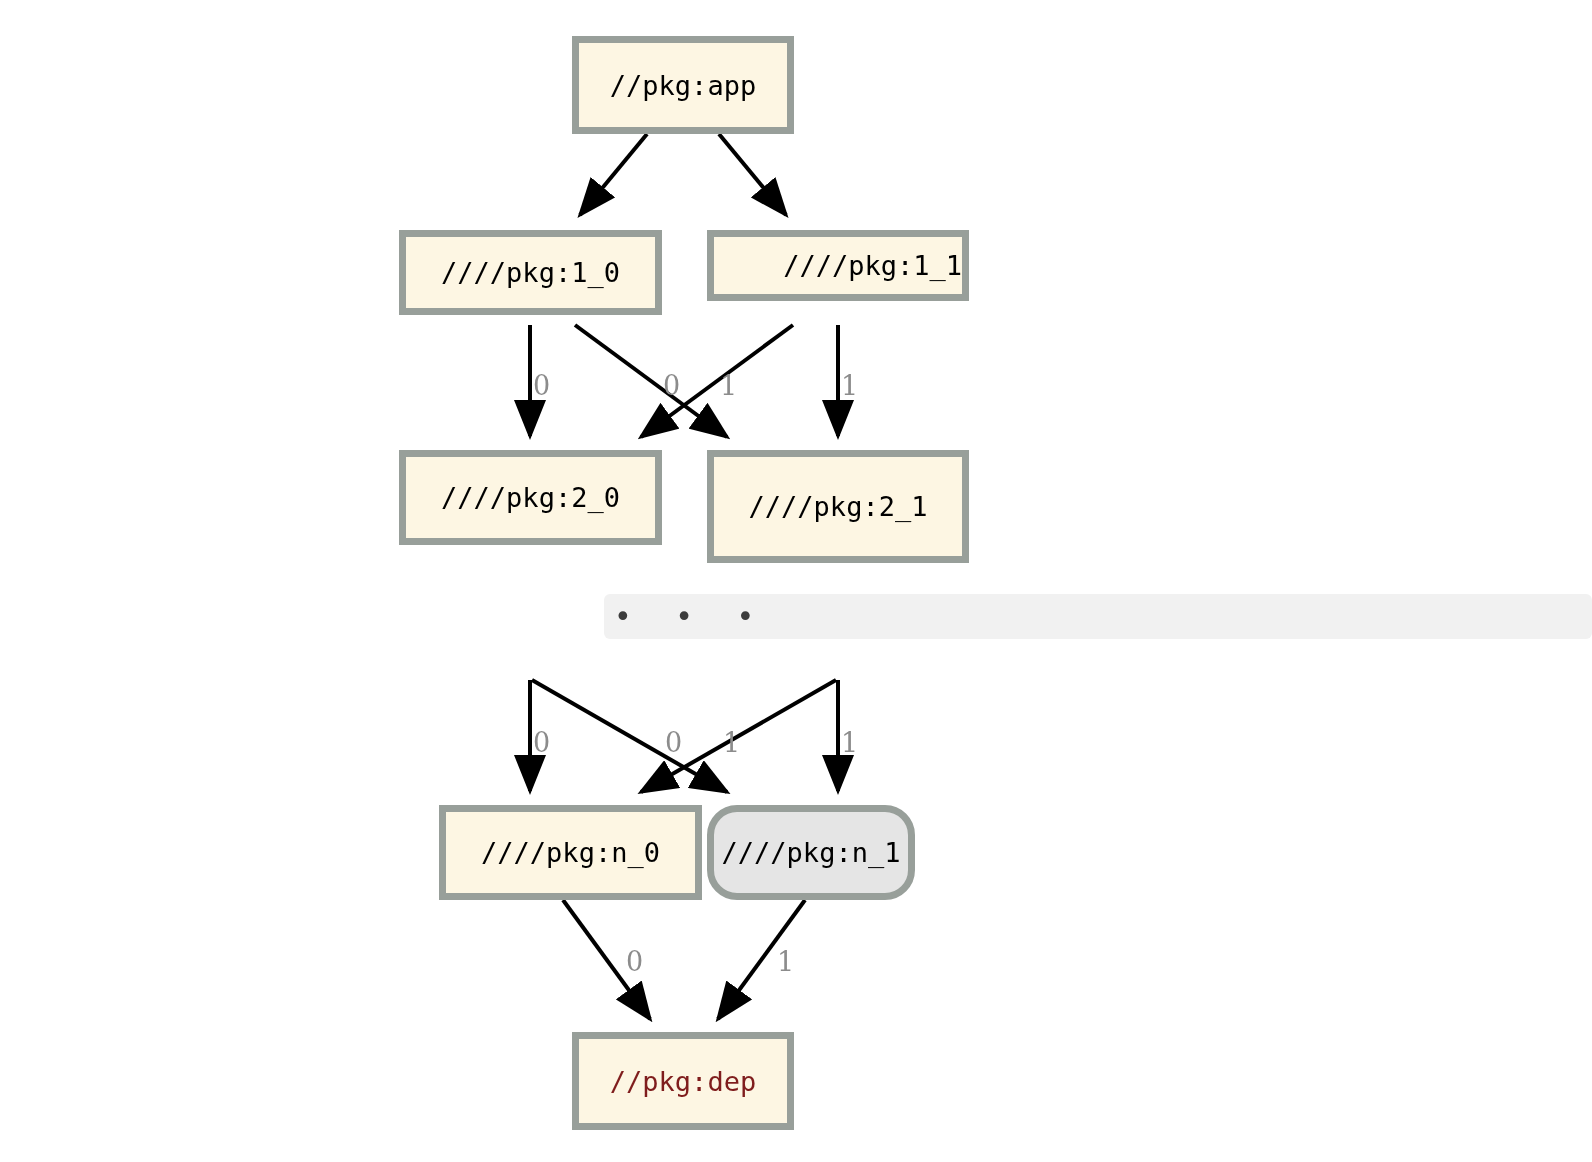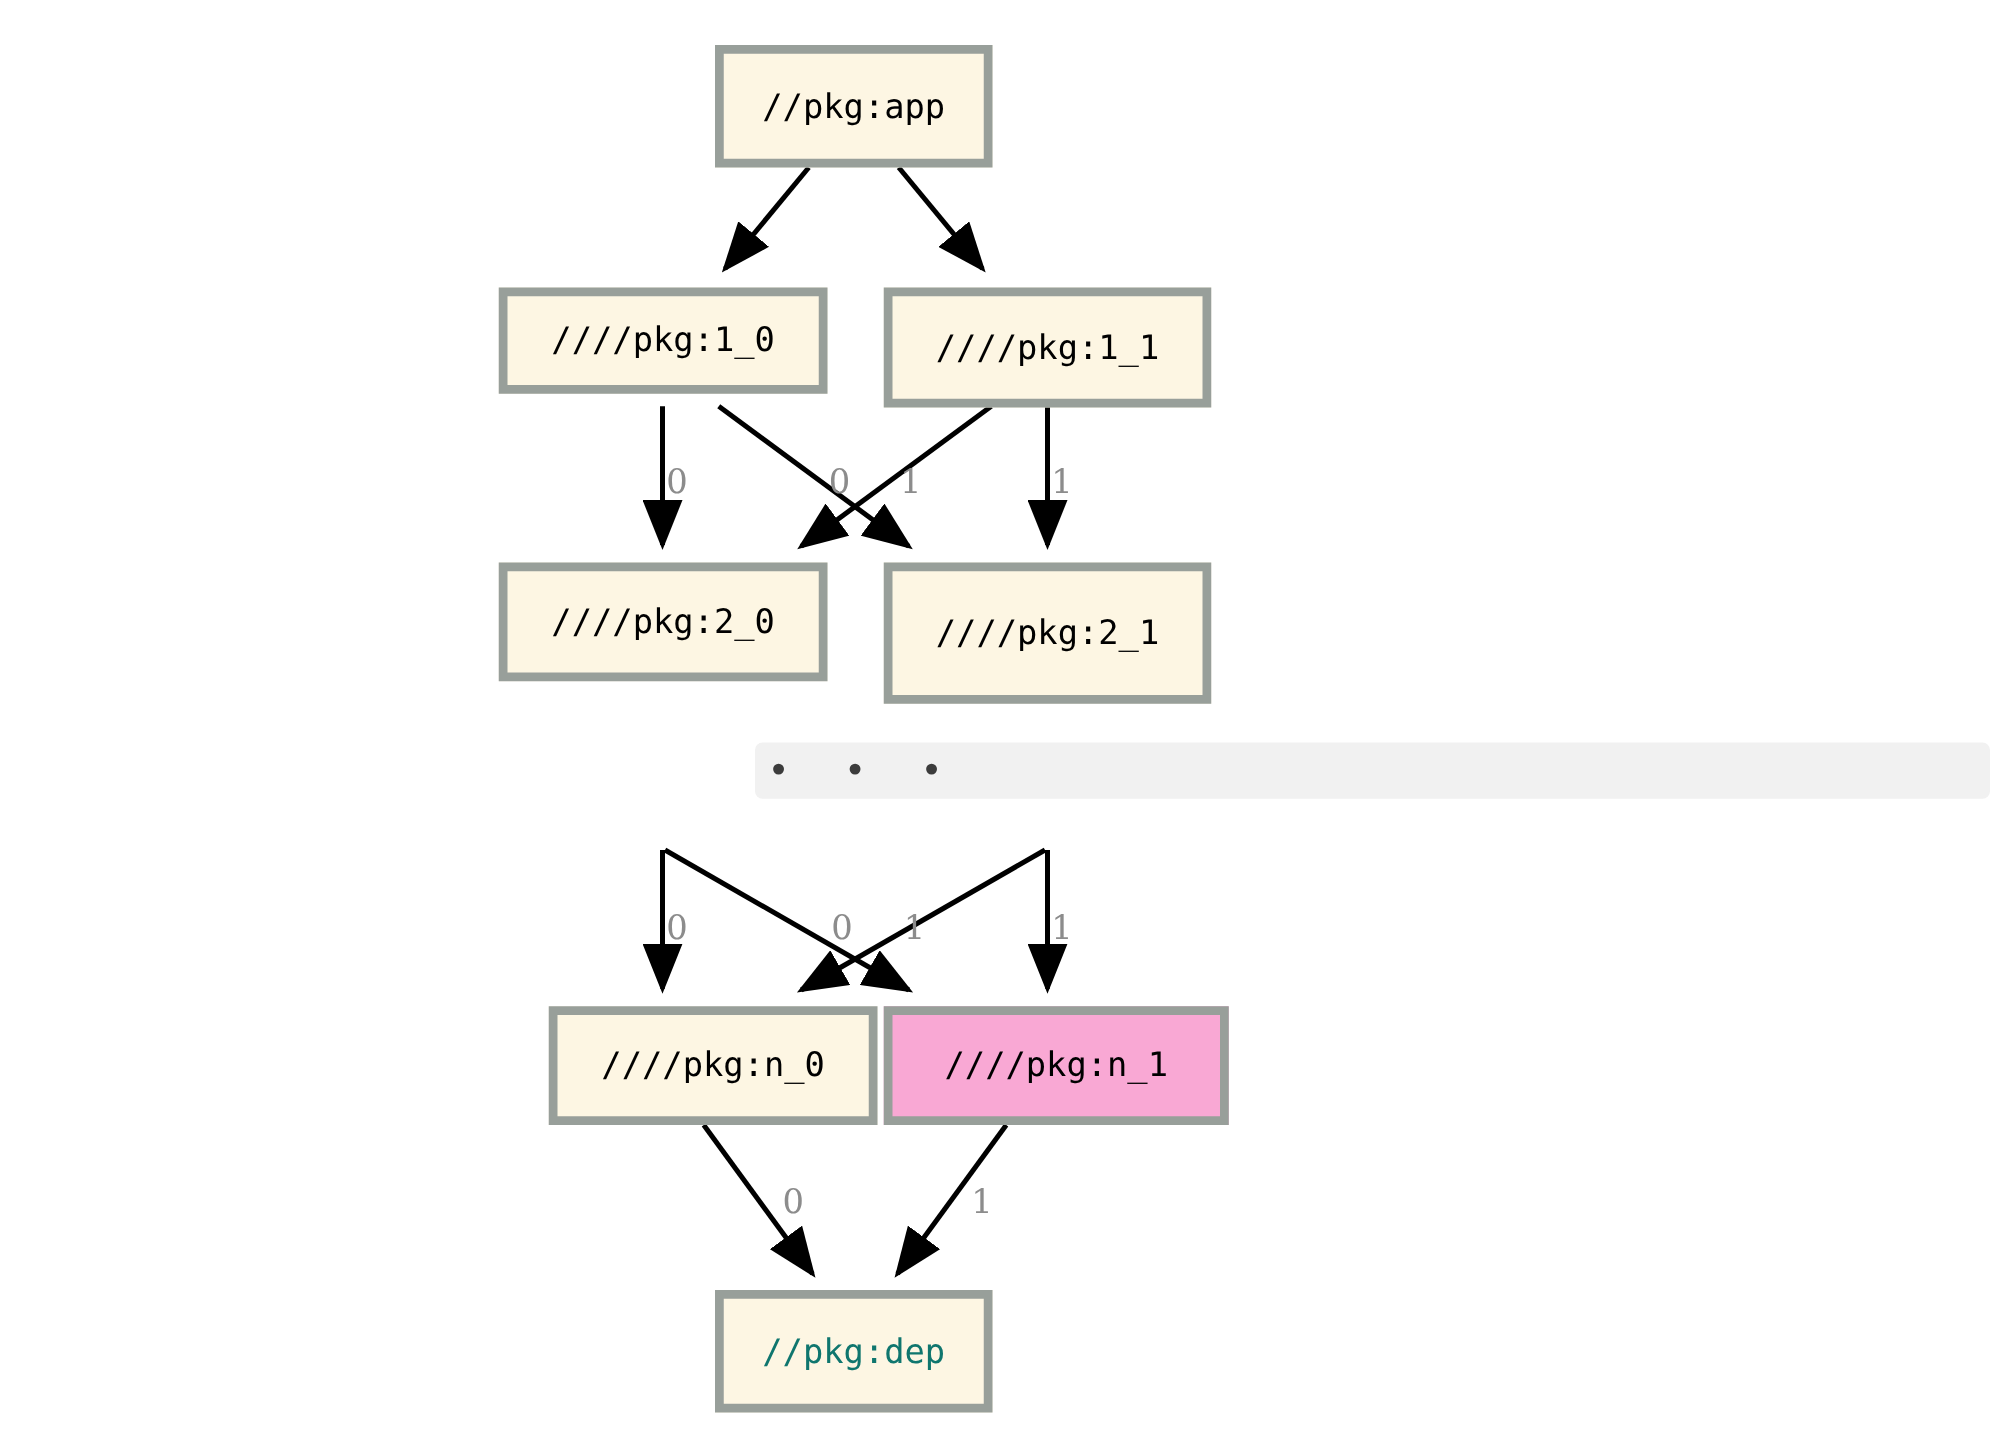--- a/index.html
+++ b/index.html
@@ -93,37 +93,37 @@
       </g>
   </svg>
 
   <div id="nodes-layer">
       <div class="node-box" style="left: 572px; top: 36px; width: 222px; height: 98px; background: rgb(253, 246, 227); border-color: rgb(152, 159, 154);">
         <span class="node-label" style="color: rgb(0, 0, 0);">//pkg:app</span>
       </div>
       <div class="node-box" style="left: 399px; top: 230px; width: 263px; height: 85px; background: rgb(253, 246, 227); border-color: rgb(152, 159, 154);">
         <span class="node-label" style="color: rgb(0, 0, 0);">////pkg:1_0</span>
       </div>
-      <div class="node-box" style="left: 707px; top: 230px; width: 262px; height: 96px; background: rgb(253, 246, 227); border-color: rgb(152, 159, 154);">
+      <div class="node-box" style="left: 707px; top: 230px; width: 262px; height: 71px; background: rgb(253, 246, 227); border-color: rgb(152, 159, 154); justify-content: flex-end;">
         <span class="node-label" style="color: rgb(0, 0, 0);">////pkg:1_1</span>
       </div>
       <div class="node-box" style="left: 399px; top: 450px; width: 263px; height: 95px; background: rgb(253, 246, 227); border-color: rgb(152, 159, 154);">
         <span class="node-label" style="color: rgb(0, 0, 0);">////pkg:2_0</span>
       </div>
       <div class="node-box" style="left: 707px; top: 450px; width: 262px; height: 113px; background: rgb(253, 246, 227); border-color: rgb(152, 159, 154);">
         <span class="node-label" style="color: rgb(0, 0, 0);">////pkg:2_1</span>
       </div>
       <div class="node-box" style="left: 399px; top: 805px; width: 263px; height: 95px; background: rgb(253, 246, 227); border-color: rgb(152, 159, 154); margin-left: 40px;">
         <span class="node-label" style="color: rgb(0, 0, 0);">////pkg:n_0</span>
       </div>
-      <div class="node-box" style="left: 707px; top: 805px; width: 276px; height: 95px; background: #f9a8d4; border-color: rgb(152, 159, 154);">
+      <div class="node-box" style="left: 707px; top: 805px; width: 208px; height: 95px; background: #e5e5e5; border-color: rgb(152, 159, 154); border-radius: 30px;">
         <span class="node-label" style="color: rgb(0, 0, 0);">////pkg:n_1</span>
       </div>
       <div class="node-box" style="left: 572px; top: 1032px; width: 222px; height: 98px; background: rgb(253, 246, 227); border-color: rgb(152, 159, 154);">
-        <span class="node-label" style="color: #0f766e;">//pkg:dep</span>
+        <span class="node-label" style="color: #7f1d1d;">//pkg:dep</span>
       </div>
     </div>
   <div id="edge-labels-layer">
       <span class="edge-label" style="left: 533px; top: 372px; color: rgb(140, 140, 140);">0</span>
       <span class="edge-label" style="left: 663px; top: 372px; color: rgb(140, 140, 140);">0</span>
       <span class="edge-label" style="left: 720px; top: 372px; color: rgb(140, 140, 140);">1</span>
       <span class="edge-label" style="left: 841px; top: 372px; color: rgb(140, 140, 140);">1</span>
       <span class="edge-label" style="left: 533px; top: 729px; color: rgb(140, 140, 140);">0</span>
       <span class="edge-label" style="left: 665px; top: 729px; color: rgb(140, 140, 140);">0</span>
       <span class="edge-label" style="left: 723px; top: 729px; color: rgb(140, 140, 140);">1</span>

